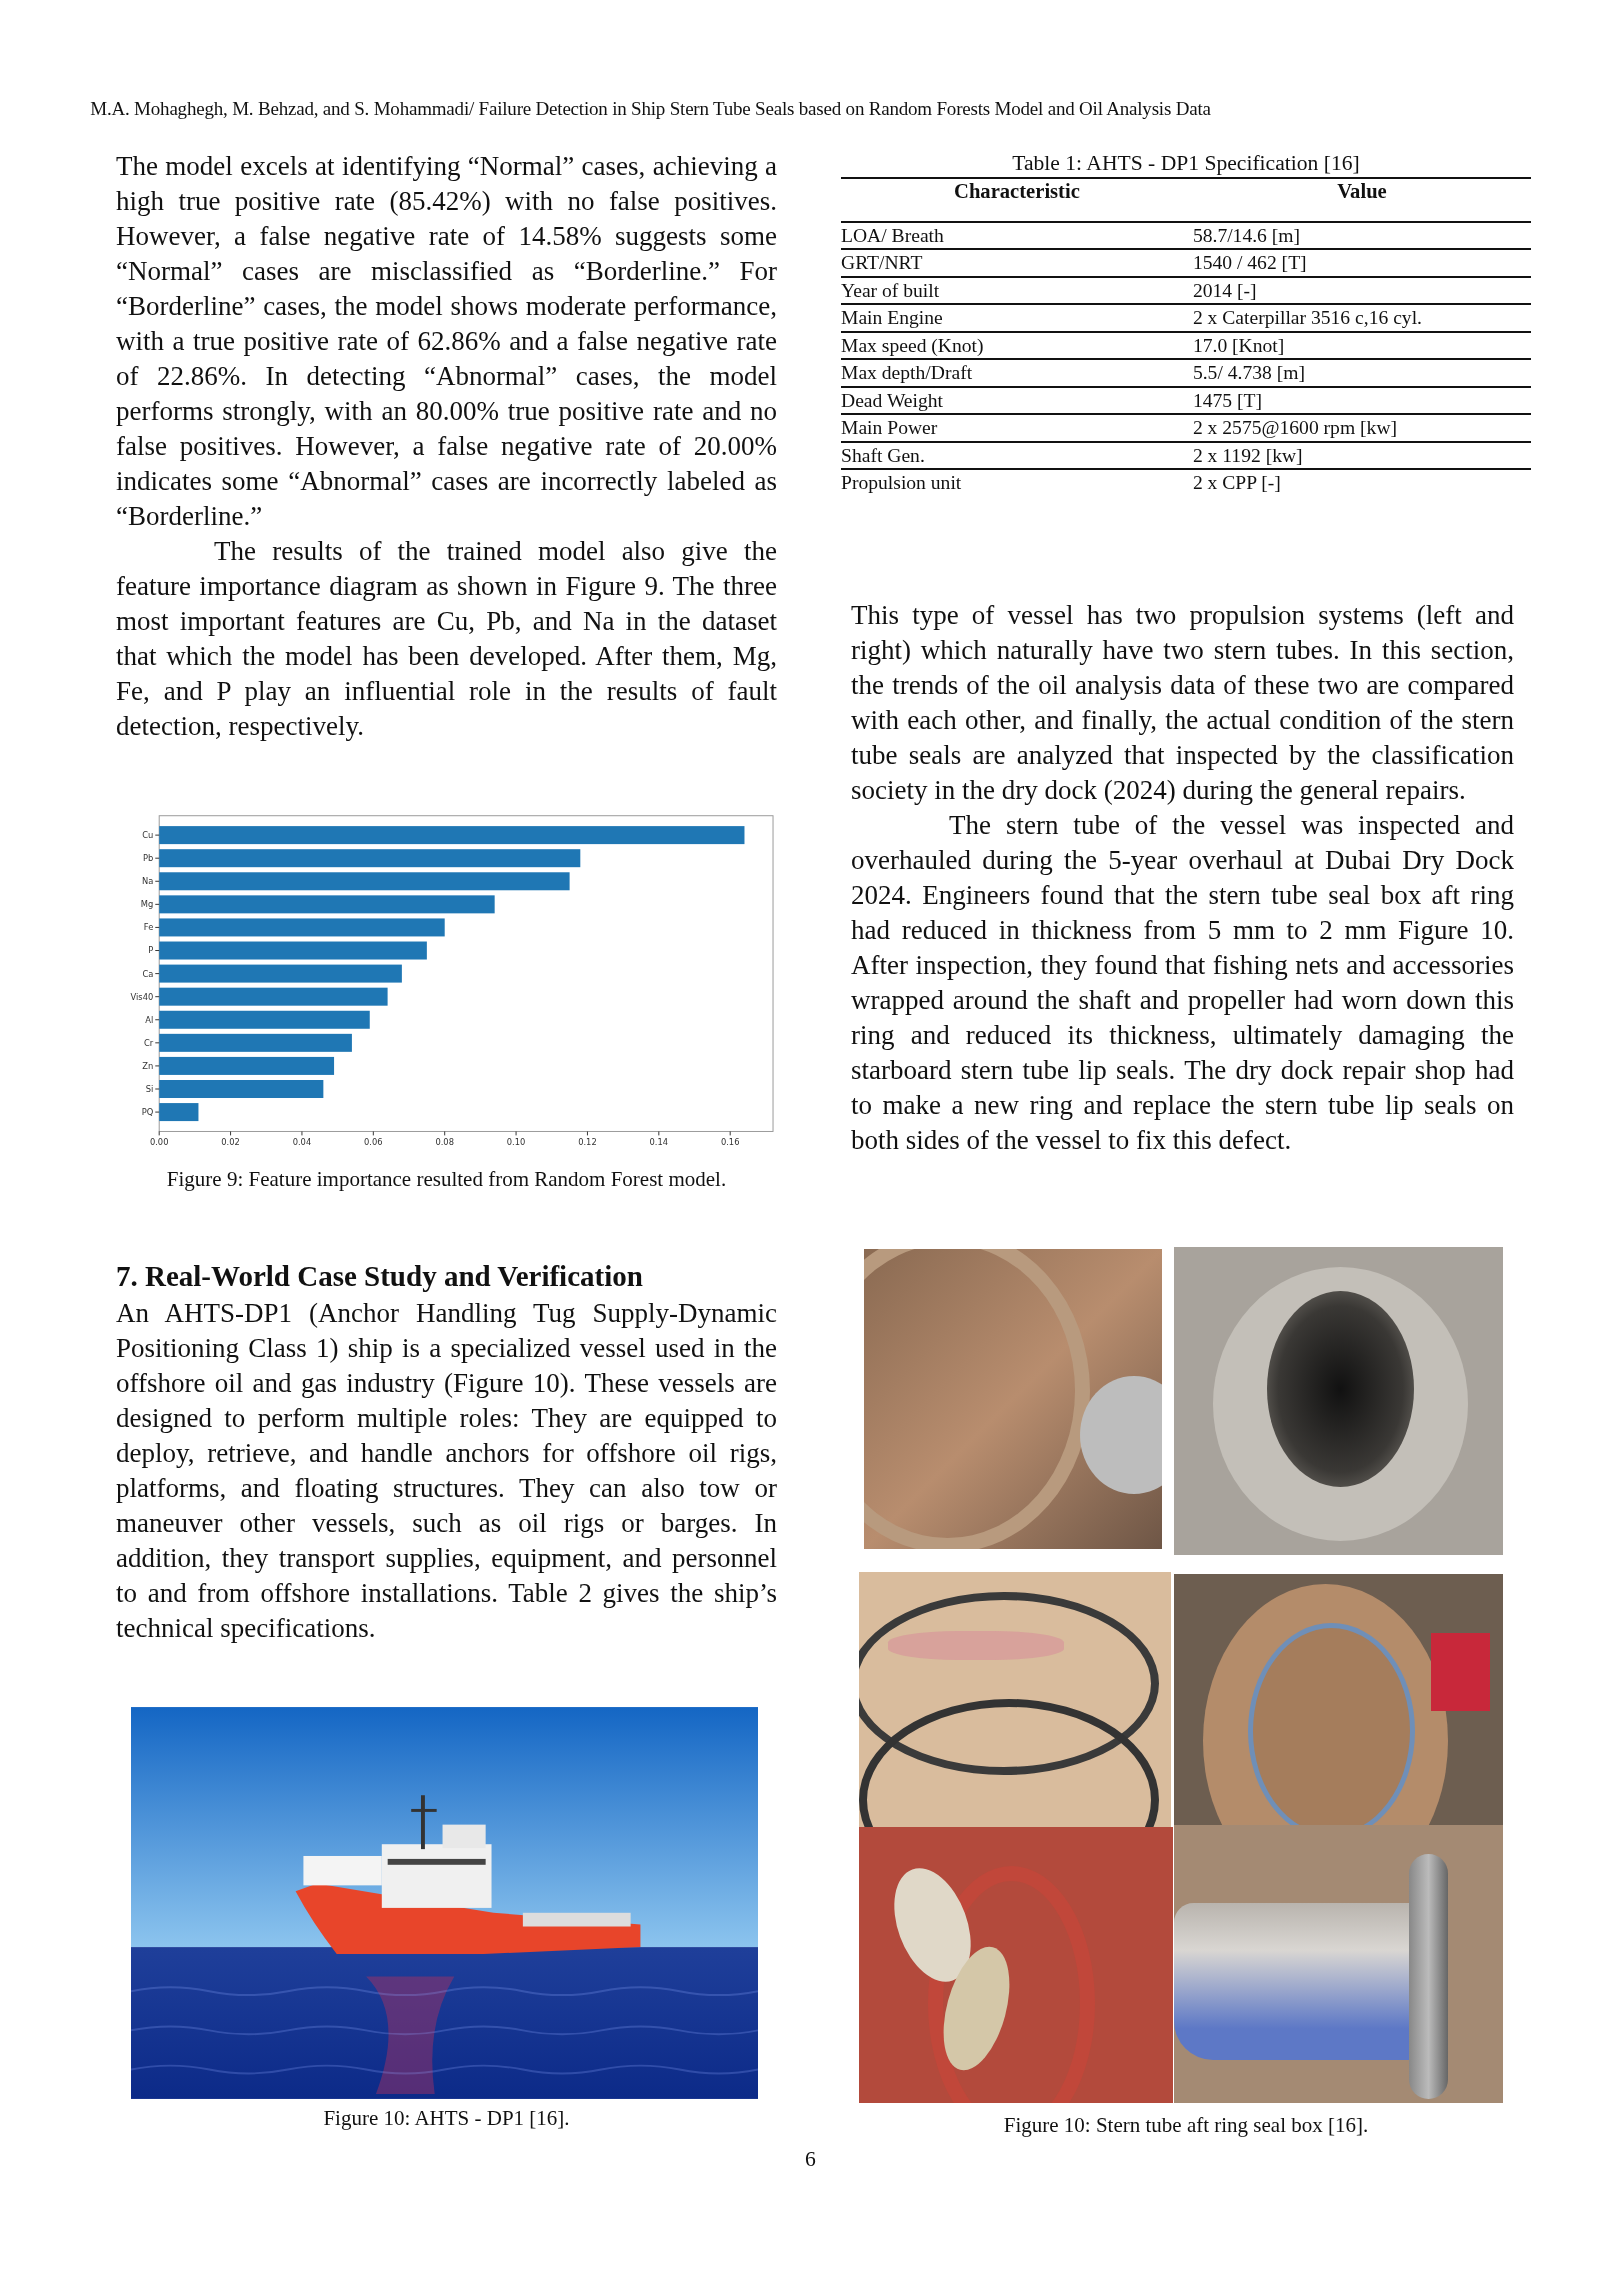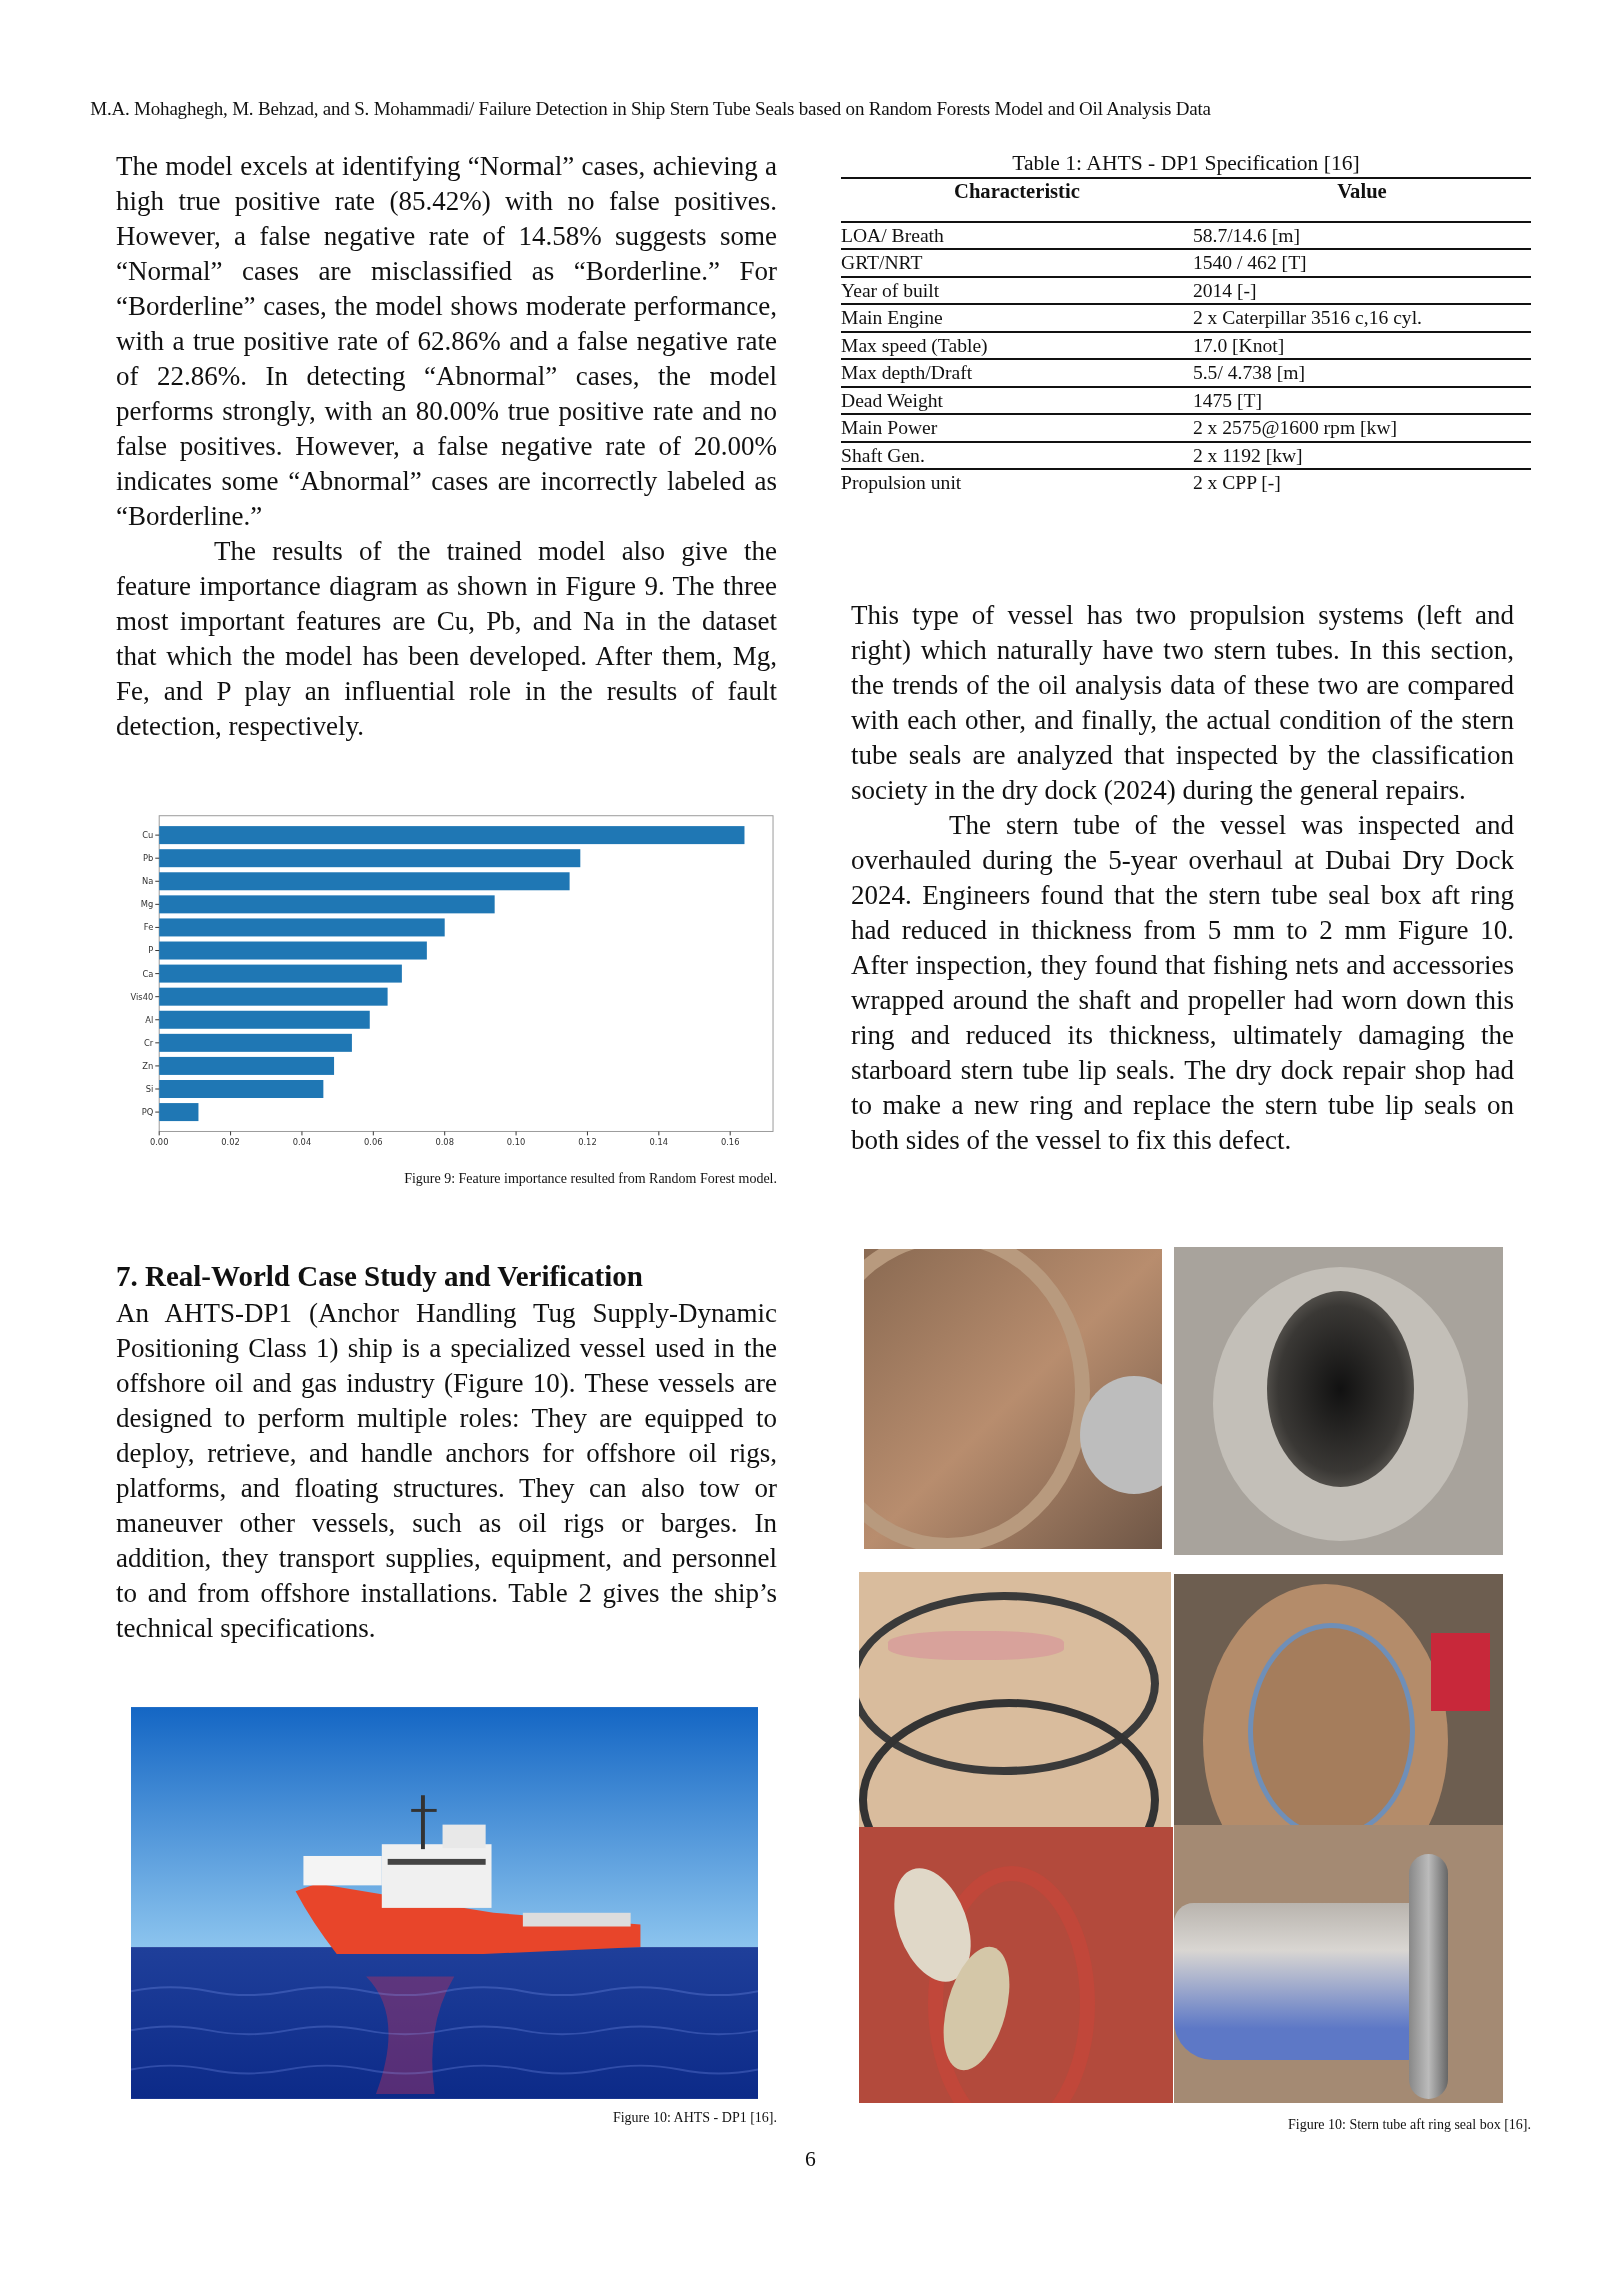--- a/index.html
+++ b/index.html
@@ -4,21 +4,21 @@
 <style>
   html,body{margin:0;padding:0;background:#fff;}
   body{width:1621px;height:2293px;position:relative;overflow:hidden;font-family:"Liberation Serif","DejaVu Serif",serif;color:#111;}
   .abs{position:absolute;}
   .header{left:0;width:1301px;top:98px;text-align:center;font-size:19px;letter-spacing:-0.2px;}
   .col{font-size:27px;line-height:35px;text-align:justify;text-align-last:auto;}
   .col p{margin:0;}
   .indent{text-indent:98px;}
   .left{left:116px;width:661px;}
   .right{left:851px;width:663px;}
-  .caption{font-size:14px;line-height:30px;text-align:right;}
+  .caption{font-size:21px;line-height:30px;text-align:center;}
   h2{margin:0;font-size:29px;font-weight:bold;line-height:35px;}
   table.spec{border-collapse:collapse;width:100%;font-size:19.6px;line-height:25.5px;}
   table.spec th{font-weight:bold;font-size:20.6px;padding:0 0 16px 0;border-top:2.5px solid #111;border-bottom:2.5px solid #111;}
   table.spec td{border-bottom:2.5px solid #111;text-align:left;padding:0;height:25.5px;}
   table.spec tr:last-child td{border-bottom:none;}
   .tcap{text-align:center;font-size:21.6px;line-height:27.4px;}
   .photo{position:absolute;overflow:hidden;}
   svg text{font-family:"DejaVu Sans",sans-serif;}
 </style>
 </head>
@@ -157,21 +157,21 @@
         </tr>
         <tr>
           <td>Year of built</td>
           <td>2014 [-]</td>
         </tr>
         <tr>
           <td>Main Engine</td>
           <td>2 x Caterpillar 3516 c,16 cyl.</td>
         </tr>
         <tr>
-          <td>Max speed (Table)</td>
+          <td>Max speed (Knot)</td>
           <td>17.0 [Knot]</td>
         </tr>
         <tr>
           <td>Max depth/Draft</td>
           <td>5.5/ 4.738 [m]</td>
         </tr>
         <tr>
           <td>Dead Weight</td>
           <td>1475 [T]</td>
         </tr>

